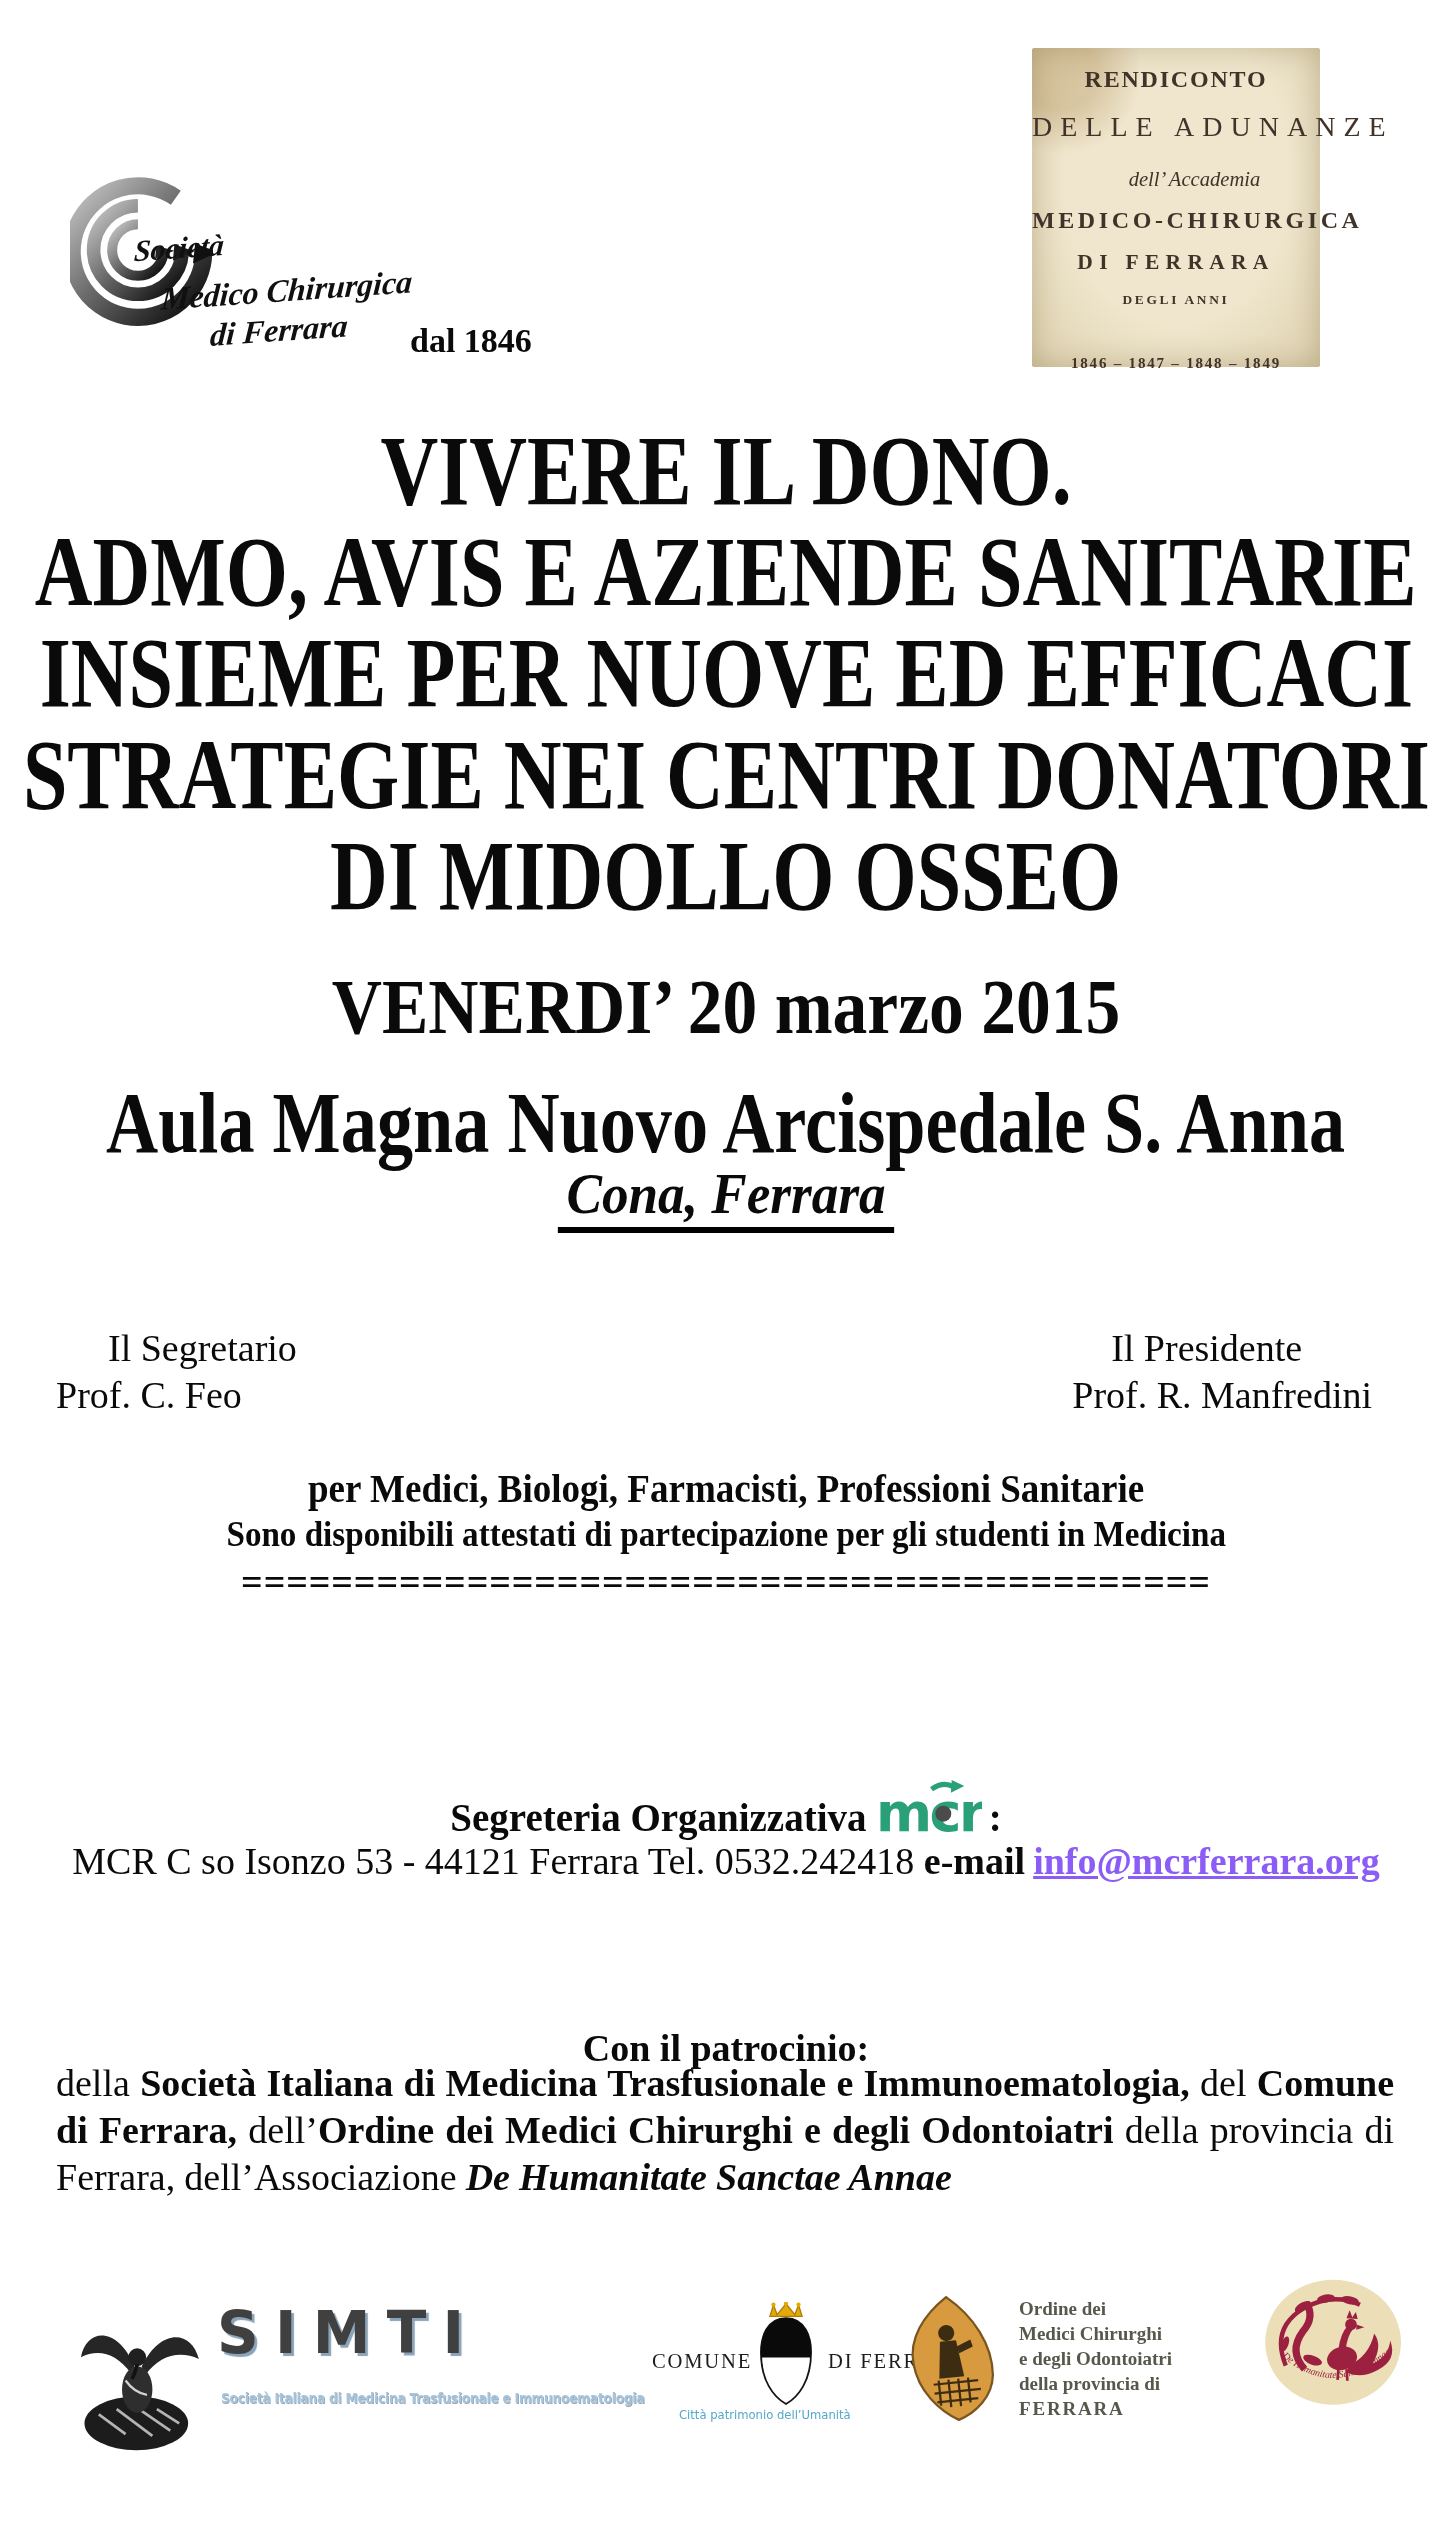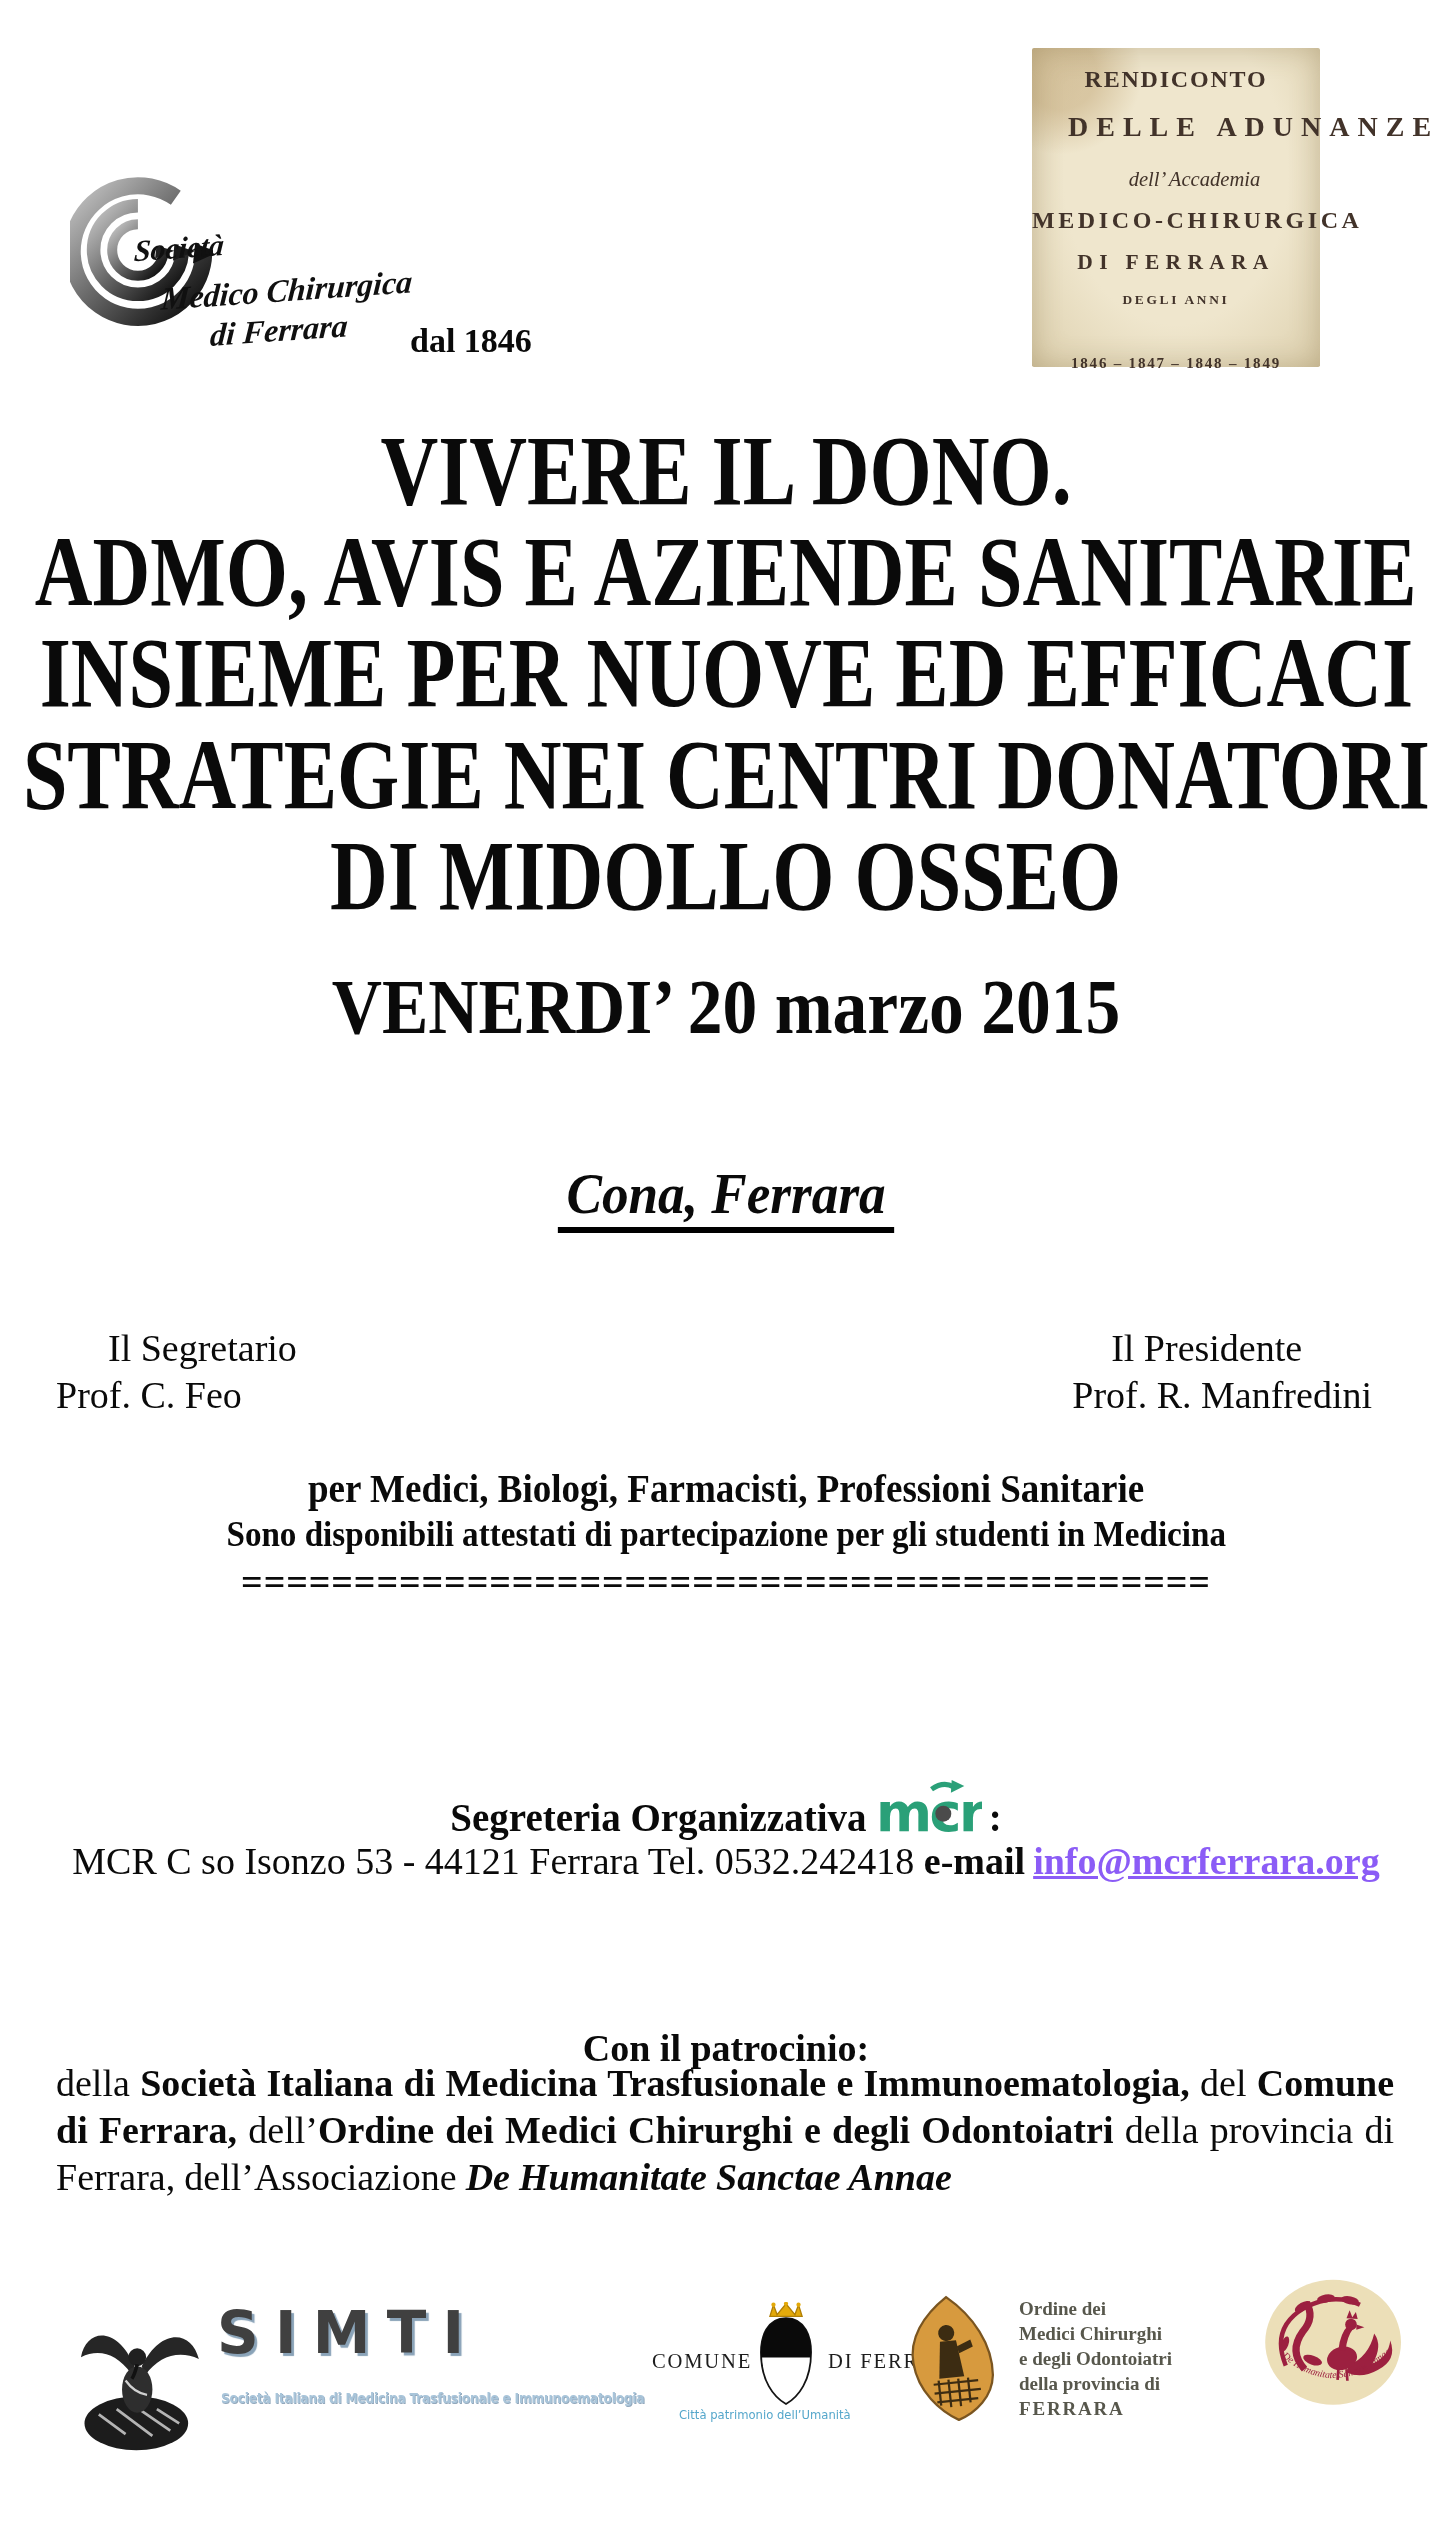--- a/index.html
+++ b/index.html
@@ -47,21 +47,21 @@
 
   .since{font-size:34px;font-weight:bold;}
 
   
   .book{left:1032px;top:48px;width:288px;height:319px;border-radius:1.8px;
         background:radial-gradient(circle at 10% 8%, rgba(189,160,110,0.45) 0 36px, rgba(0,0,0,0) 81px),
                    radial-gradient(ellipse at 50% 40%, #efe6cd 55%, #ddd0ae 100%);
         box-shadow:inset 0 0 30px rgba(110,85,40,0.30);color:#42332a;text-align:center;}
   .book div{position:absolute;left:0;right:0;white-space:nowrap;text-align:center;}
   .bk1{top:18px;font-size:24px;font-weight:bold;letter-spacing:1.8px;}
-  .bk2{top:63px;font-size:28px;font-weight:bold;letter-spacing:8px;padding-left:36px;}
+  .bk2{top:63px;font-size:28px;font-weight:normal;letter-spacing:8px;}
   .bk3{top:120px;font-size:20.6px;font-style:italic;padding-left:37px;}
   .bk4{top:159px;font-size:24px;font-weight:bold;letter-spacing:3.6px;}
   .bk5{top:202px;font-size:21.5px;font-weight:bold;letter-spacing:6.3px;}
   .bk6{top:244px;font-size:13.4px;font-weight:bold;letter-spacing:2.7px;}
   .bk7{top:269px;font-size:15px;font-weight:bold;letter-spacing:1.8px;margin-top:38px;}
 
   
   .simti-acronym{font-family:"DejaVu Sans",sans-serif;font-weight:bold;font-size:58px;line-height:1;
                  color:#404040;letter-spacing:0.28em;text-shadow:2.7px 2.7px 0.9px #8aa3b8;}
   .simti-name{font-family:"DejaVu Sans",sans-serif;font-weight:bold;font-size:13.4px;color:#a9c5da;
@@ -118,20 +118,23 @@
     </div>
   <div class="cline" style="top:725px">
       <span class="t">STRATEGIE NEI CENTRI DONATORI</span>
     </div>
   <div class="cline" style="top:826px">
       <span class="t">DI MIDOLLO OSSEO</span>
     </div>
 
   <div class="cline" style="top:967px">
       <span class="date">VENERDI’ 20 marzo 2015</span>
+    </div>
+  <div class="cline" style="top:1080px">
+      <span class="venue">Aula Magna Nuovo Arcispedale S. Anna</span>
     </div>
   <div class="cline" style="top:1166px">
       <span class="loc">Cona, Ferrara</span>
     </div>
 
   <div class="abs sig sig-left">
     <div class="role">Il Segretario</div>
     <div>Prof. C. Feo</div>
   </div>
   <div class="abs sig sig-right">

